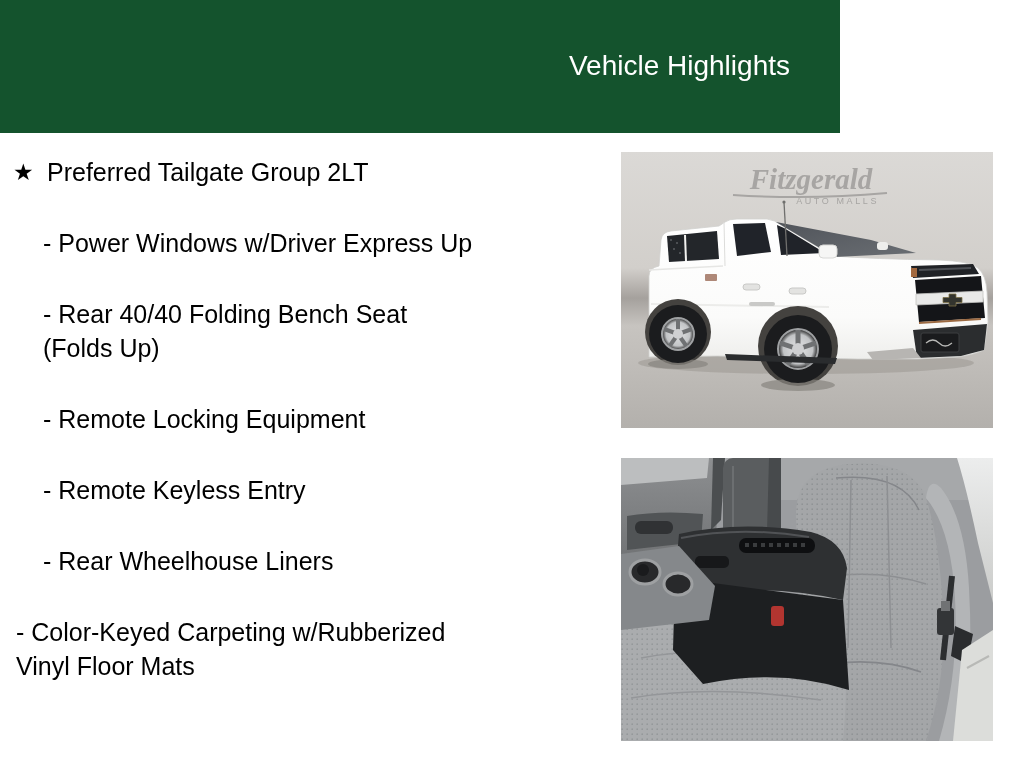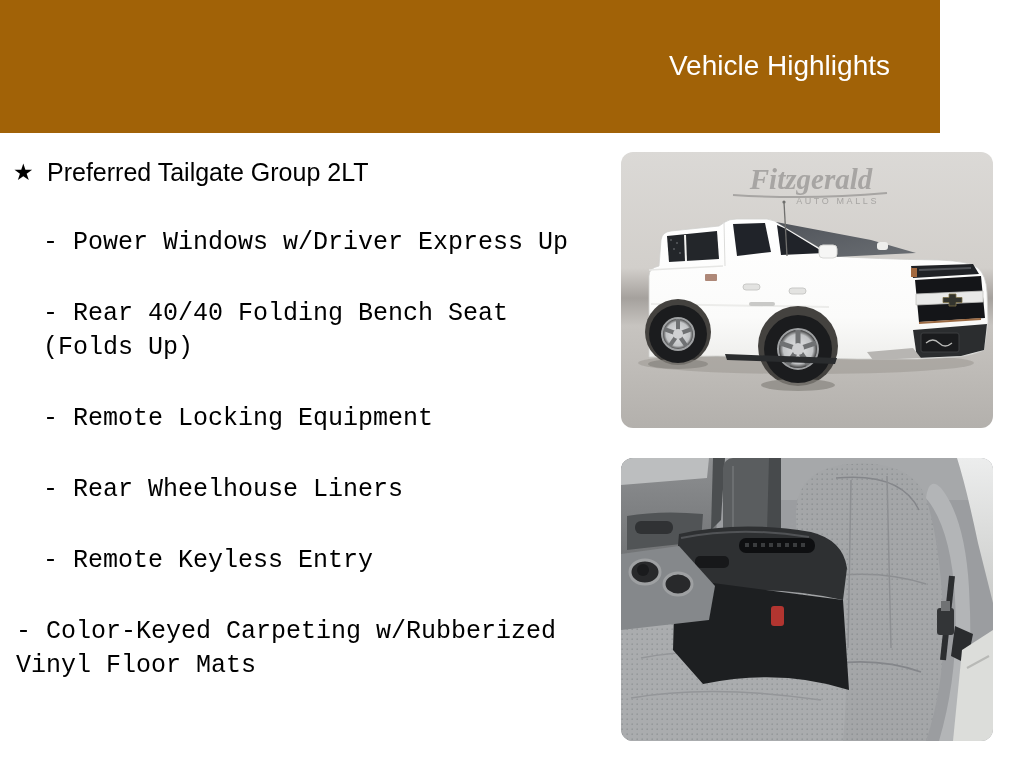--- a/index.html
+++ b/index.html
@@ -6,22 +6,22 @@
   body {
     width:1024px; height:768px;
     background:#ffffff;
     font-family:"Liberation Sans", sans-serif;
     position:relative;
     overflow:hidden;
     color:#000;
   }
   .header-bar {
     position:absolute; left:0; top:0;
-    width:940px; height:133px;
-    background:#a16207;
+    width:840px; height:133px;
+    background:#14532d;
   }
   .header-title {
     position:absolute; top:49px; right:50px;
     font-size:28px; line-height:34px;
     color:#ffffff;
     white-space:nowrap;
   }
   .features {
     position:absolute; left:0; top:155px;
     width:590px;
@@ -34,27 +34,25 @@
     margin-bottom:37px;
   }
   .star {
     width:34px; flex:0 0 34px;
     font-size:23px; line-height:34px;
   }
   .feature-sub {
     padding-left:43px;
     margin-bottom:37px;
     white-space:pre-line;
-    font-family:Liberation Mono, monospace;
   }
   .feature-sub:last-child { margin-bottom:0;padding-left:16px; }
   .photo {
     position:absolute;
     overflow:hidden;
-    border-radius:12px;
   }
   .photo svg { display:block; }
   .photo-exterior { left:621px; top:152px; width:372px; height:276px; }
   .photo-interior { left:621px; top:458px; width:372px; height:283px; }
 </style>
 </head>
 <body>
 
 <div class="header-bar">
   <div class="header-title">Vehicle Highlights</div>
@@ -62,22 +60,22 @@
 
 <div class="features">
   <div class="feature-head">
     <span class="star">★</span>
     <span>Preferred Tailgate Group 2LT</span>
   </div>
   <div class="feature-sub">- Power Windows w/Driver Express Up</div>
   <div class="feature-sub">- Rear 40/40 Folding Bench Seat
 (Folds Up)</div>
   <div class="feature-sub">- Remote Locking Equipment</div>
+  <div class="feature-sub">- Remote Keyless Entry</div>
   <div class="feature-sub">- Rear Wheelhouse Liners</div>
-  <div class="feature-sub">- Remote Keyless Entry</div>
   <div class="feature-sub">- Color-Keyed Carpeting w/Rubberized
 Vinyl Floor Mats</div>
 </div>
 
 <div class="photo photo-exterior">
   <svg width="372" height="276" viewBox="0 0 372 276" xmlns="http://www.w3.org/2000/svg">
     <defs>
       <linearGradient id="bgGrad" x1="0" y1="0" x2="0" y2="1">
         <stop offset="0" stop-color="#dbd9d6"></stop>
         <stop offset="0.42" stop-color="#d2cfcb"></stop>

